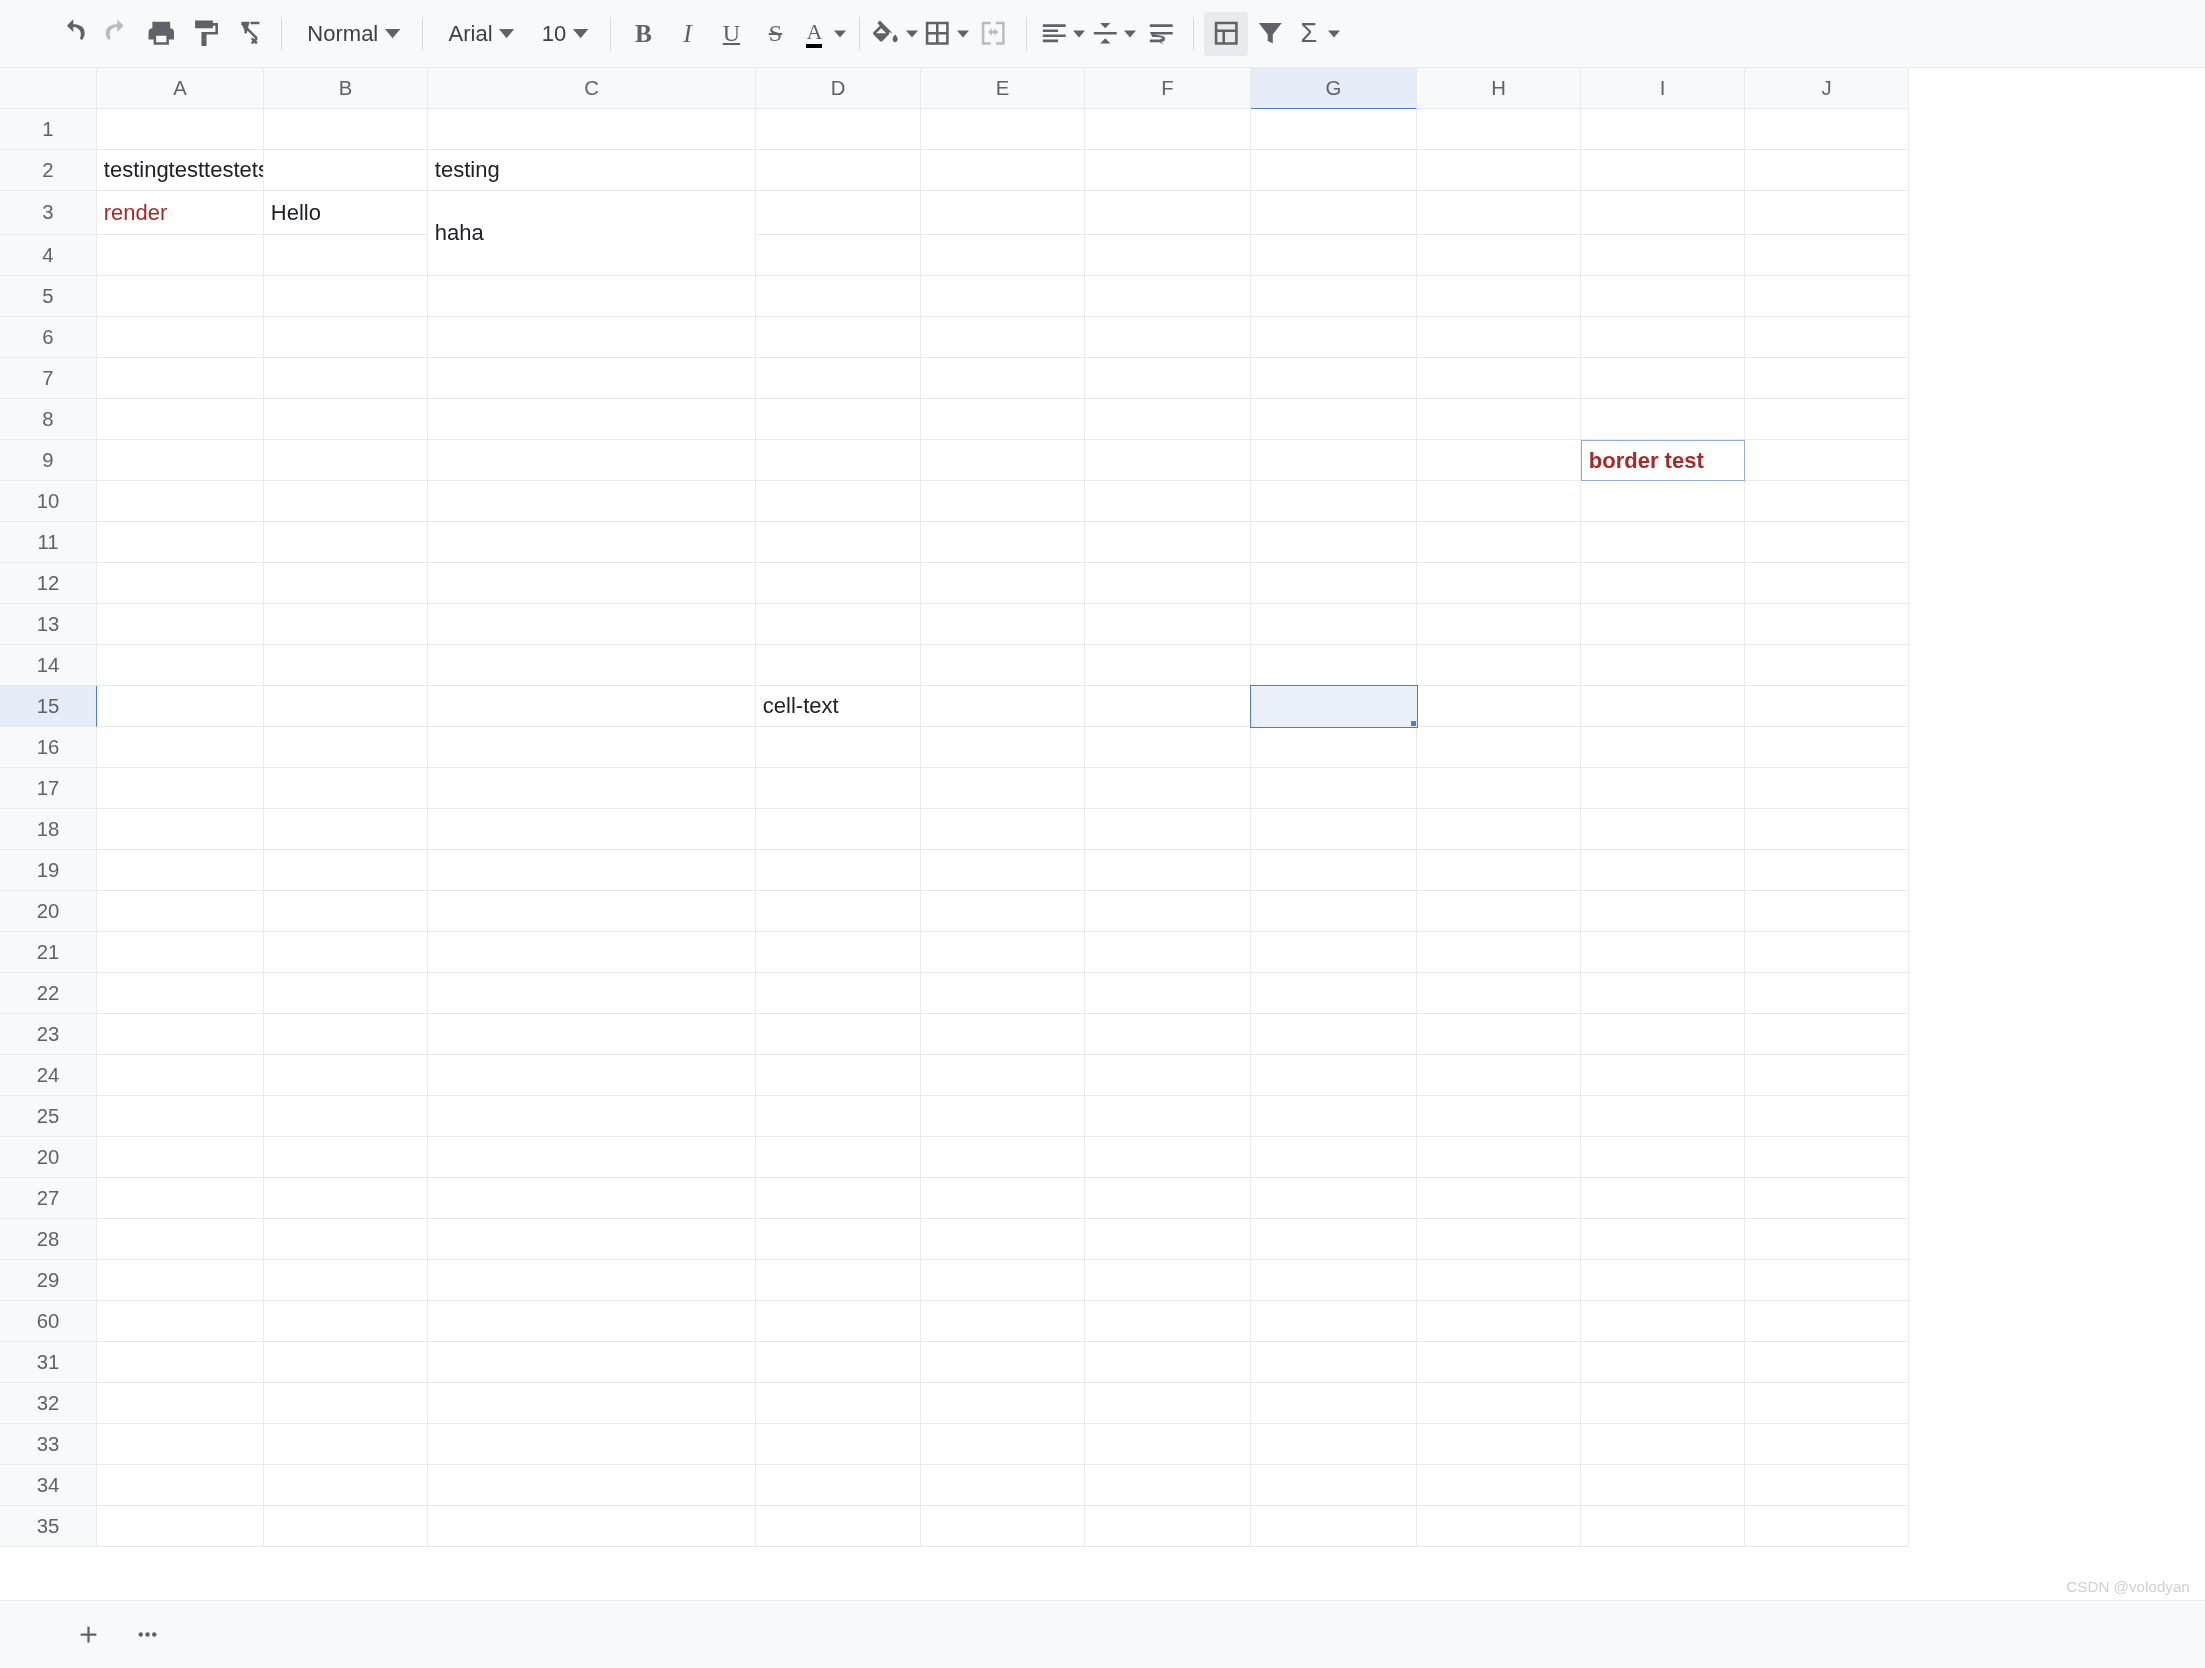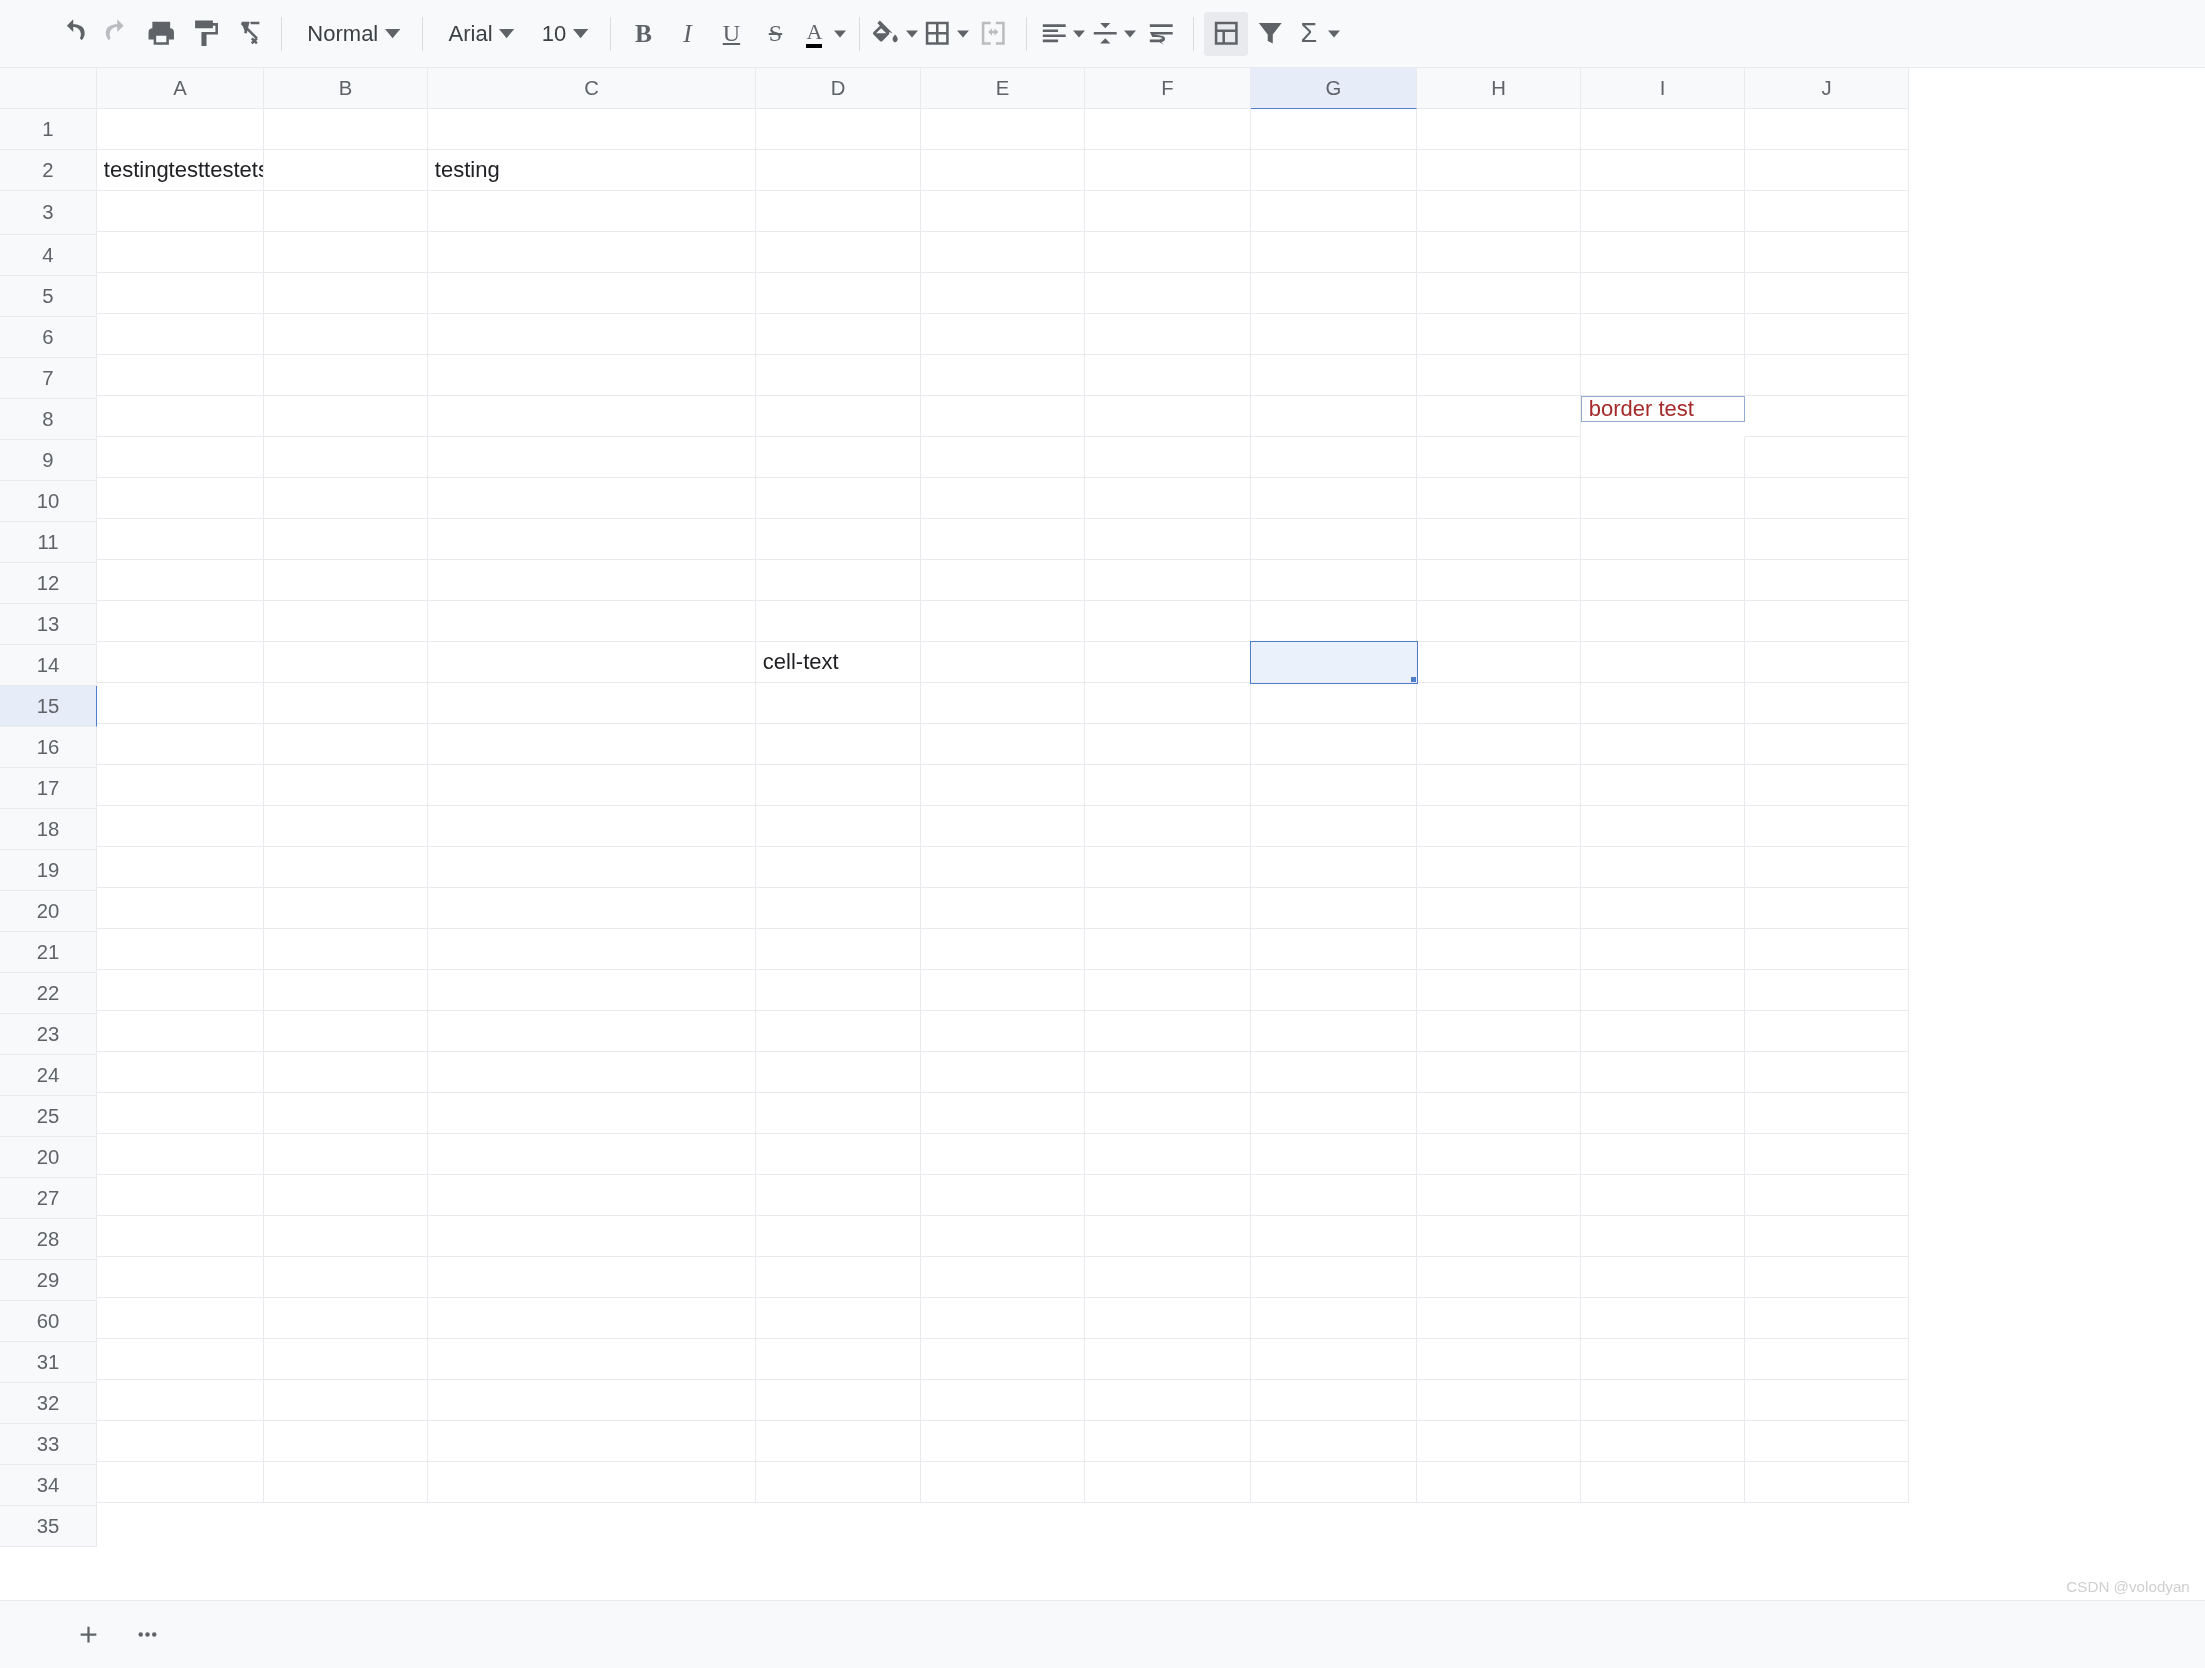--- a/index.html
+++ b/index.html
@@ -269,20 +269,32 @@
         <div class="cell" style="width: 328px; height: 41px;">testing</div>
         <div class="cell" style="width: 165px; height: 41px;"></div>
         <div class="cell" style="width: 164px; height: 41px;"></div>
         <div class="cell" style="width: 166px; height: 41px;"></div>
         <div class="cell" style="width: 166px; height: 41px;"></div>
         <div class="cell" style="width: 164px; height: 41px;"></div>
         <div class="cell" style="width: 164px; height: 41px;"></div>
         <div class="cell" style="width: 164px; height: 41px;"></div>
       </div>
       <div class="row">
+        <div class="cell red" style="width: 167px; height: 44px;">render</div>
+        <div class="cell" style="width: 164px; height: 44px;">Hello</div>
+        <div class="cell merge-c3" style="width: 328px; height: 85px; position: relative; z-index: 2; margin-bottom: -41px; align-items: center;">haha</div>
+        <div class="cell" style="width: 165px; height: 44px;"></div>
+        <div class="cell" style="width: 164px; height: 44px;"></div>
+        <div class="cell" style="width: 166px; height: 44px;"></div>
+        <div class="cell" style="width: 166px; height: 44px;"></div>
+        <div class="cell" style="width: 164px; height: 44px;"></div>
+        <div class="cell" style="width: 164px; height: 44px;"></div>
+        <div class="cell" style="width: 164px; height: 44px;"></div>
+      </div>
+      <div class="row">
         <div class="cell" style="width: 167px; height: 41px;"></div>
         <div class="cell" style="width: 164px; height: 41px;"></div>
         <div style="width: 328px; height: 41px; border-right: 0.8px solid rgb(232, 234, 237); border-bottom: 0.8px solid rgb(232, 234, 237); background: transparent; border-top: none;"></div>
         <div class="cell" style="width: 165px; height: 41px;"></div>
         <div class="cell" style="width: 164px; height: 41px;"></div>
         <div class="cell" style="width: 166px; height: 41px;"></div>
         <div class="cell" style="width: 166px; height: 41px;"></div>
         <div class="cell" style="width: 164px; height: 41px;"></div>
         <div class="cell" style="width: 164px; height: 41px;"></div>
         <div class="cell" style="width: 164px; height: 41px;"></div>
@@ -337,21 +349,21 @@
       </div>
       <div class="row">
         <div class="cell" style="width: 167px; height: 41px;"></div>
         <div class="cell" style="width: 164px; height: 41px;"></div>
         <div class="cell" style="width: 328px; height: 41px;"></div>
         <div class="cell" style="width: 165px; height: 41px;"></div>
         <div class="cell" style="width: 164px; height: 41px;"></div>
         <div class="cell" style="width: 166px; height: 41px;"></div>
         <div class="cell" style="width: 166px; height: 41px;"></div>
         <div class="cell" style="width: 164px; height: 41px;"></div>
-        <div class="cell bordered" style="width: 164px; height: 26px;">border test</div>
+        <div class="cell bordered" style="width: 164px; height: 41px; font-weight: bold;">border test</div>
         <div class="cell" style="width: 164px; height: 41px;"></div>
       </div>
       <div class="row">
         <div class="cell" style="width: 167px; height: 41px;"></div>
         <div class="cell" style="width: 164px; height: 41px;"></div>
         <div class="cell" style="width: 328px; height: 41px;"></div>
         <div class="cell" style="width: 165px; height: 41px;"></div>
         <div class="cell" style="width: 164px; height: 41px;"></div>
         <div class="cell" style="width: 166px; height: 41px;"></div>
         <div class="cell" style="width: 166px; height: 41px;"></div>

